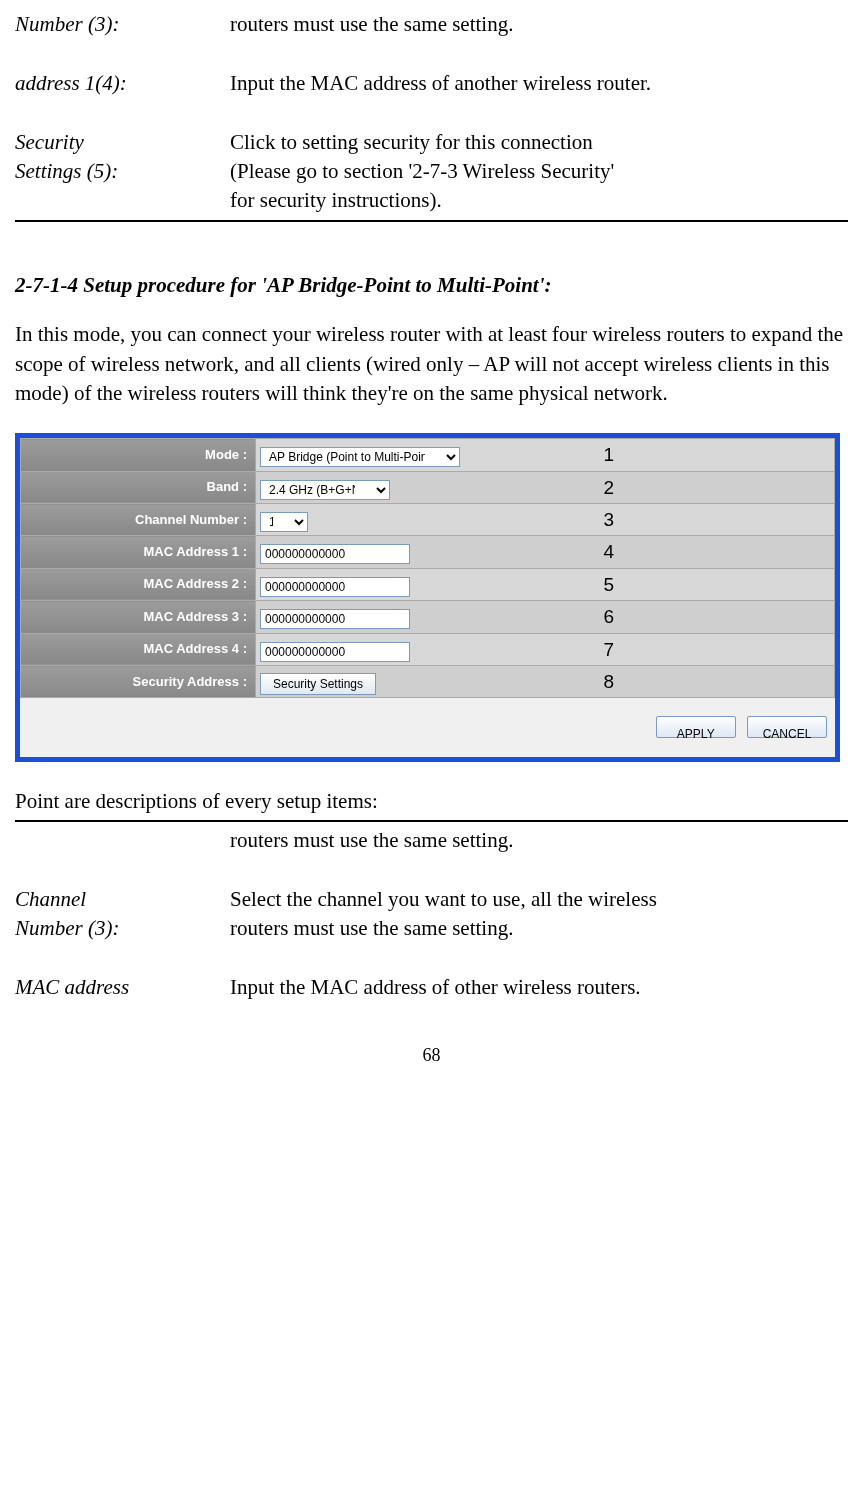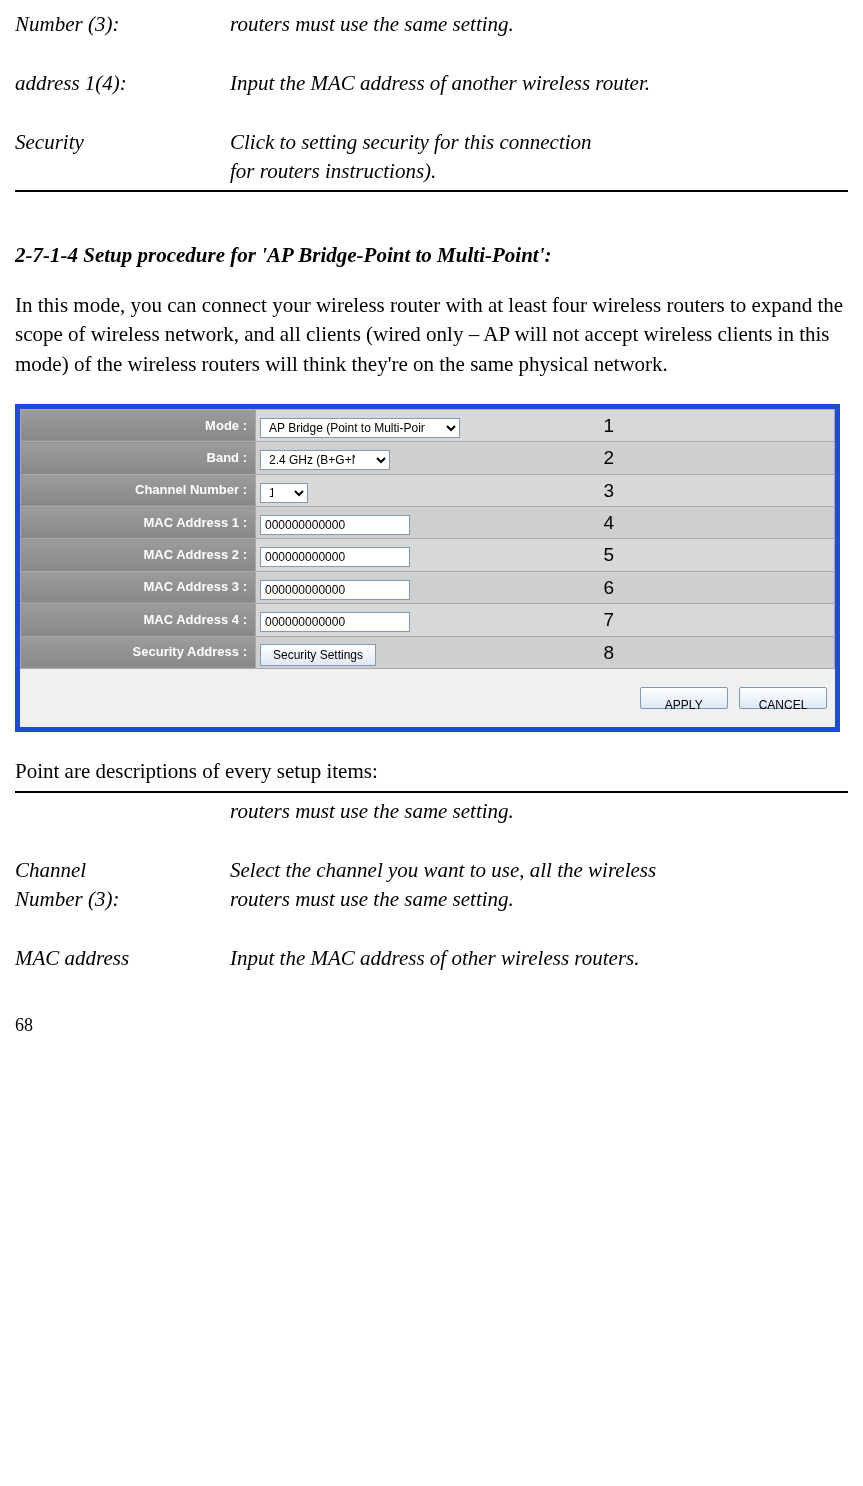--- a/index.html
+++ b/index.html
@@ -8,21 +8,21 @@
       line-height: 1.4;
       margin: 0;
       padding: 10px 15px;
       width: 833px;
       color: #000;
     }
     .bold-italic { font-weight: bold; font-style: italic; }
     table.layout { border-collapse: collapse; width: 100%; }
     table.layout td { vertical-align: top; padding: 0; }
     table.layout td.label { width: 215px; font-style: italic; }
-    table.layout td.desc { font-style: italic; }
+    table.layout td.desc { }
     hr.thick { border: none; border-top: 2px solid #000; margin: 4px 0; }
     .spacer { height: 20px; }
     .spacer-lg { height: 45px; }
 
     
     .config-panel {
       background: #f0f0f0;
       border: 5px solid #1d4ed8;
       width: 815px;
       position: relative;
@@ -78,27 +78,27 @@
       text-align: right;
       padding: 18px 8px 10px 0;
     }
     .action-btn {
       font-family: Arial, sans-serif;
       font-size: 12px;
       border: 1px solid #7a9ac0;
       border-radius: 2px;
       background: linear-gradient(#fff, #dde8f5);
       padding: 10px 0;
-      width: 88px;
+      width: 80px;
       height: 22px;
       cursor: pointer;
       margin-left: 6px;
     }
     .page-num {
-      text-align: left;
+      text-align: center;
       font-size: 18px;
       margin-top: 40px;
     }
   </style>
 </head>
 <body>
 
 <table class="layout">
   <tbody id="top-rows">
       <tr>
@@ -115,22 +115,26 @@
       </tr>
       <tr>
         <td class="label">&nbsp;</td>
         <td class="desc">&nbsp;</td>
       </tr>
       <tr>
         <td class="label">Security</td>
         <td class="desc">Click to setting security for this connection</td>
       </tr>
       <tr>
+        <td class="label">Settings (5):</td>
+        <td class="desc">(Please go to section '2-7-3 Wireless Security'</td>
+      </tr>
+      <tr>
         <td class="label"></td>
-        <td class="desc">for routers instructions).</td>
+        <td class="desc">for security instructions).</td>
       </tr>
     </tbody>
 </table>
 <hr class="thick">
 
 <div class="spacer-lg"></div>
 
 <div class="bold-italic">2-7-1-4 Setup procedure for 'AP Bridge-Point to Multi-Point':</div>
 
 <div class="spacer"></div>

